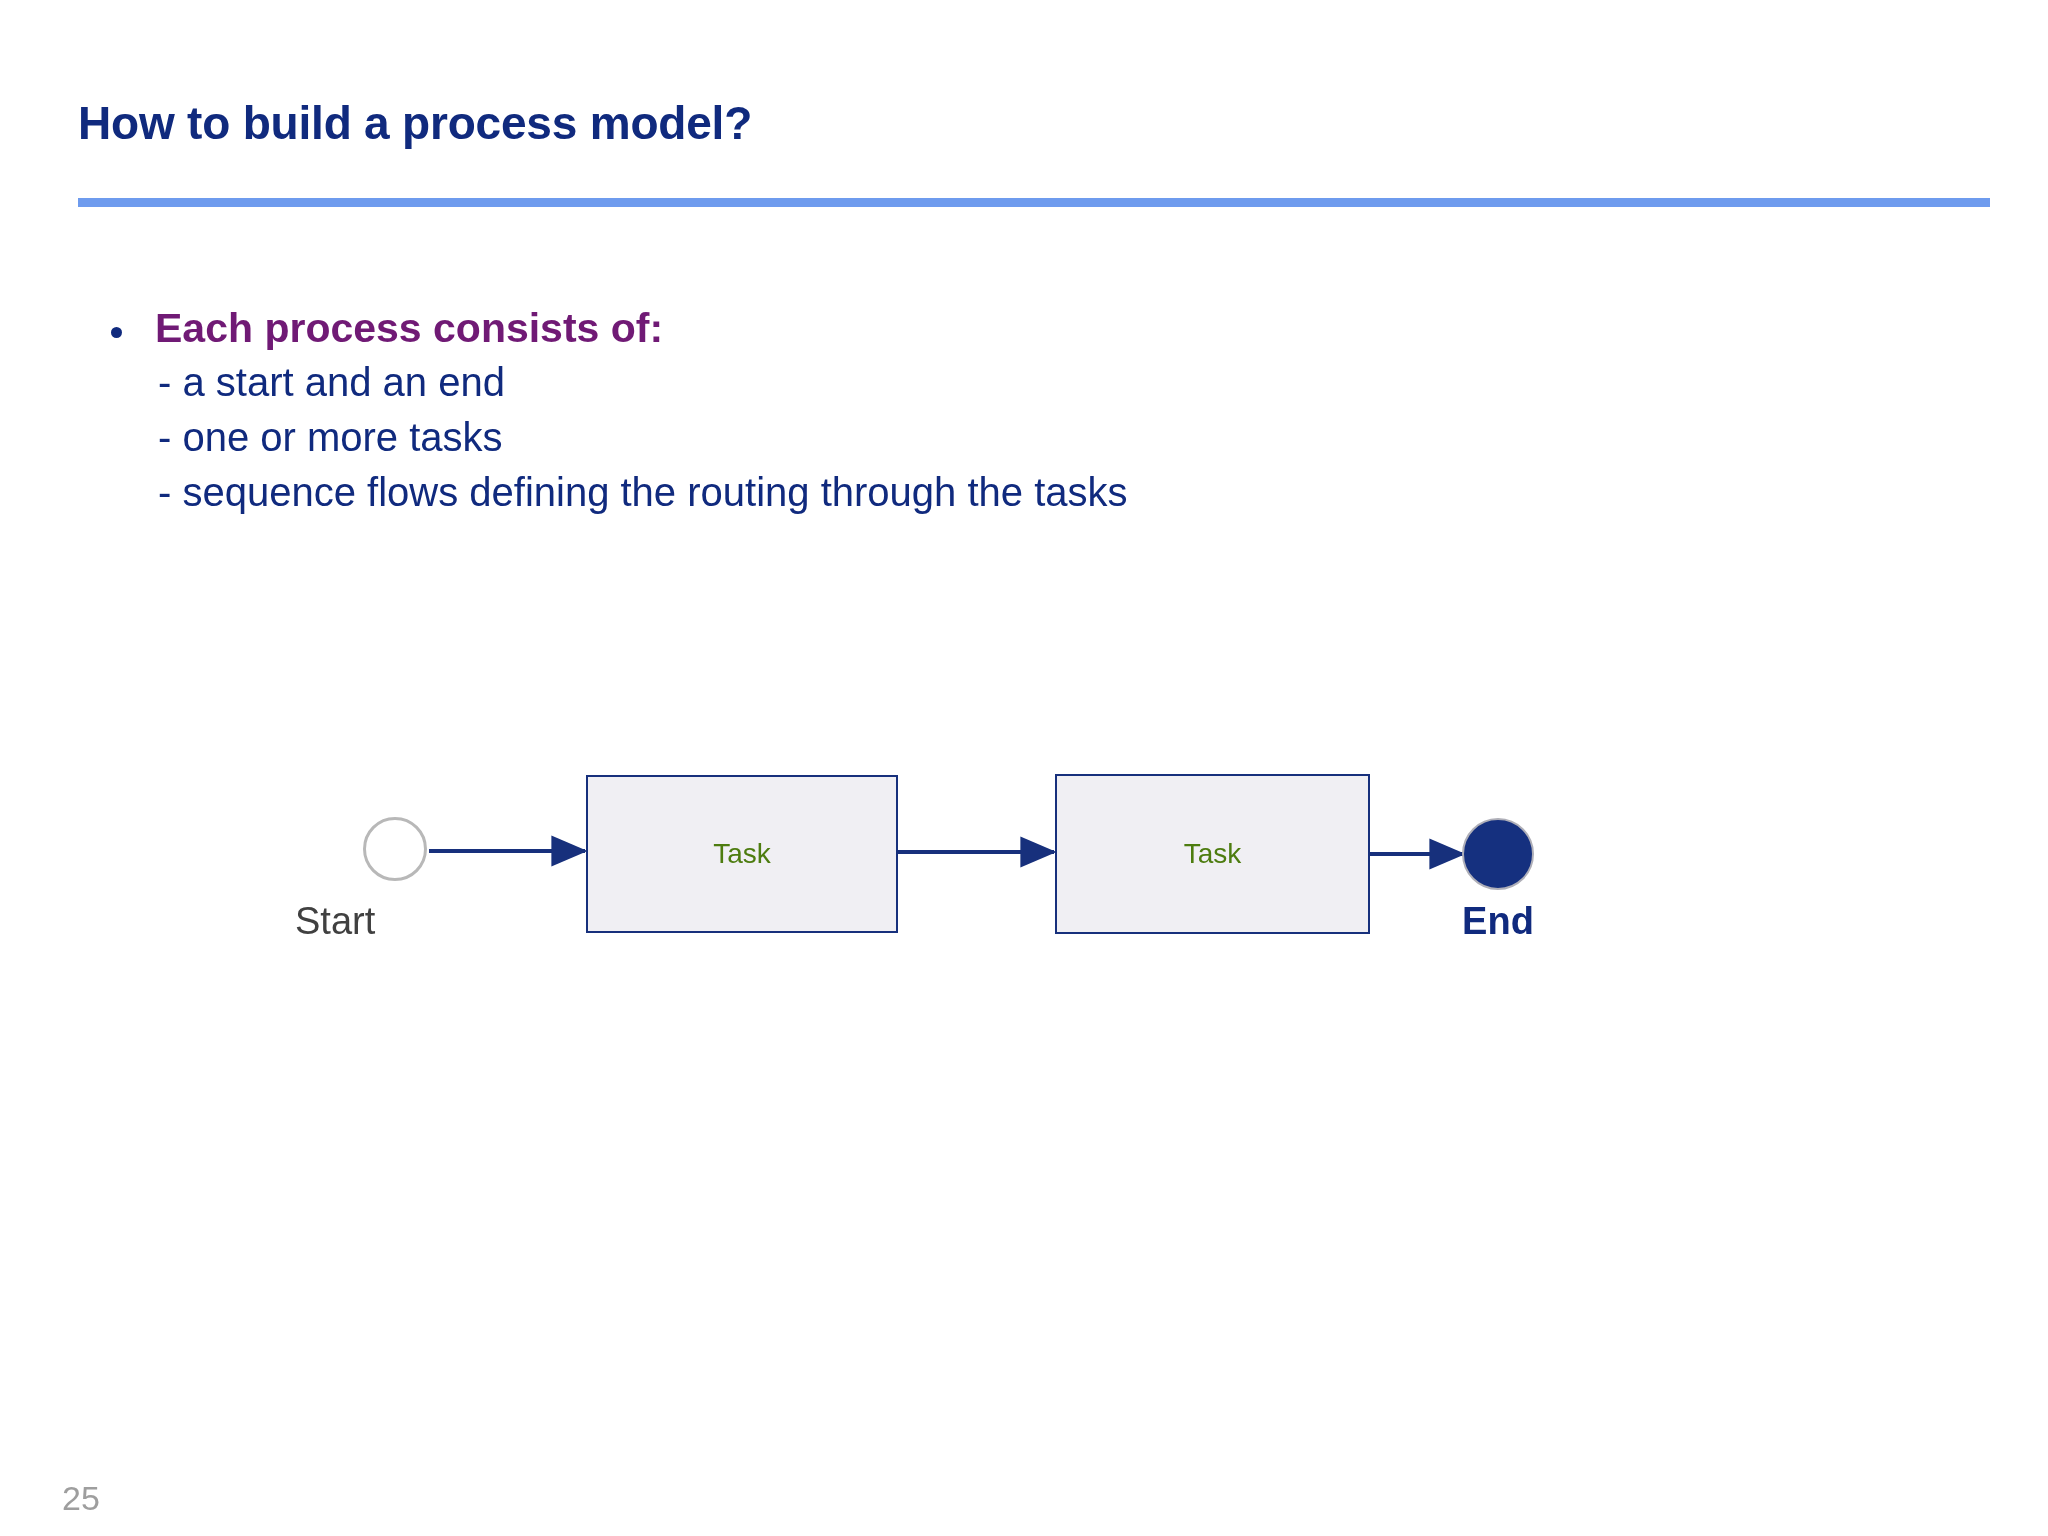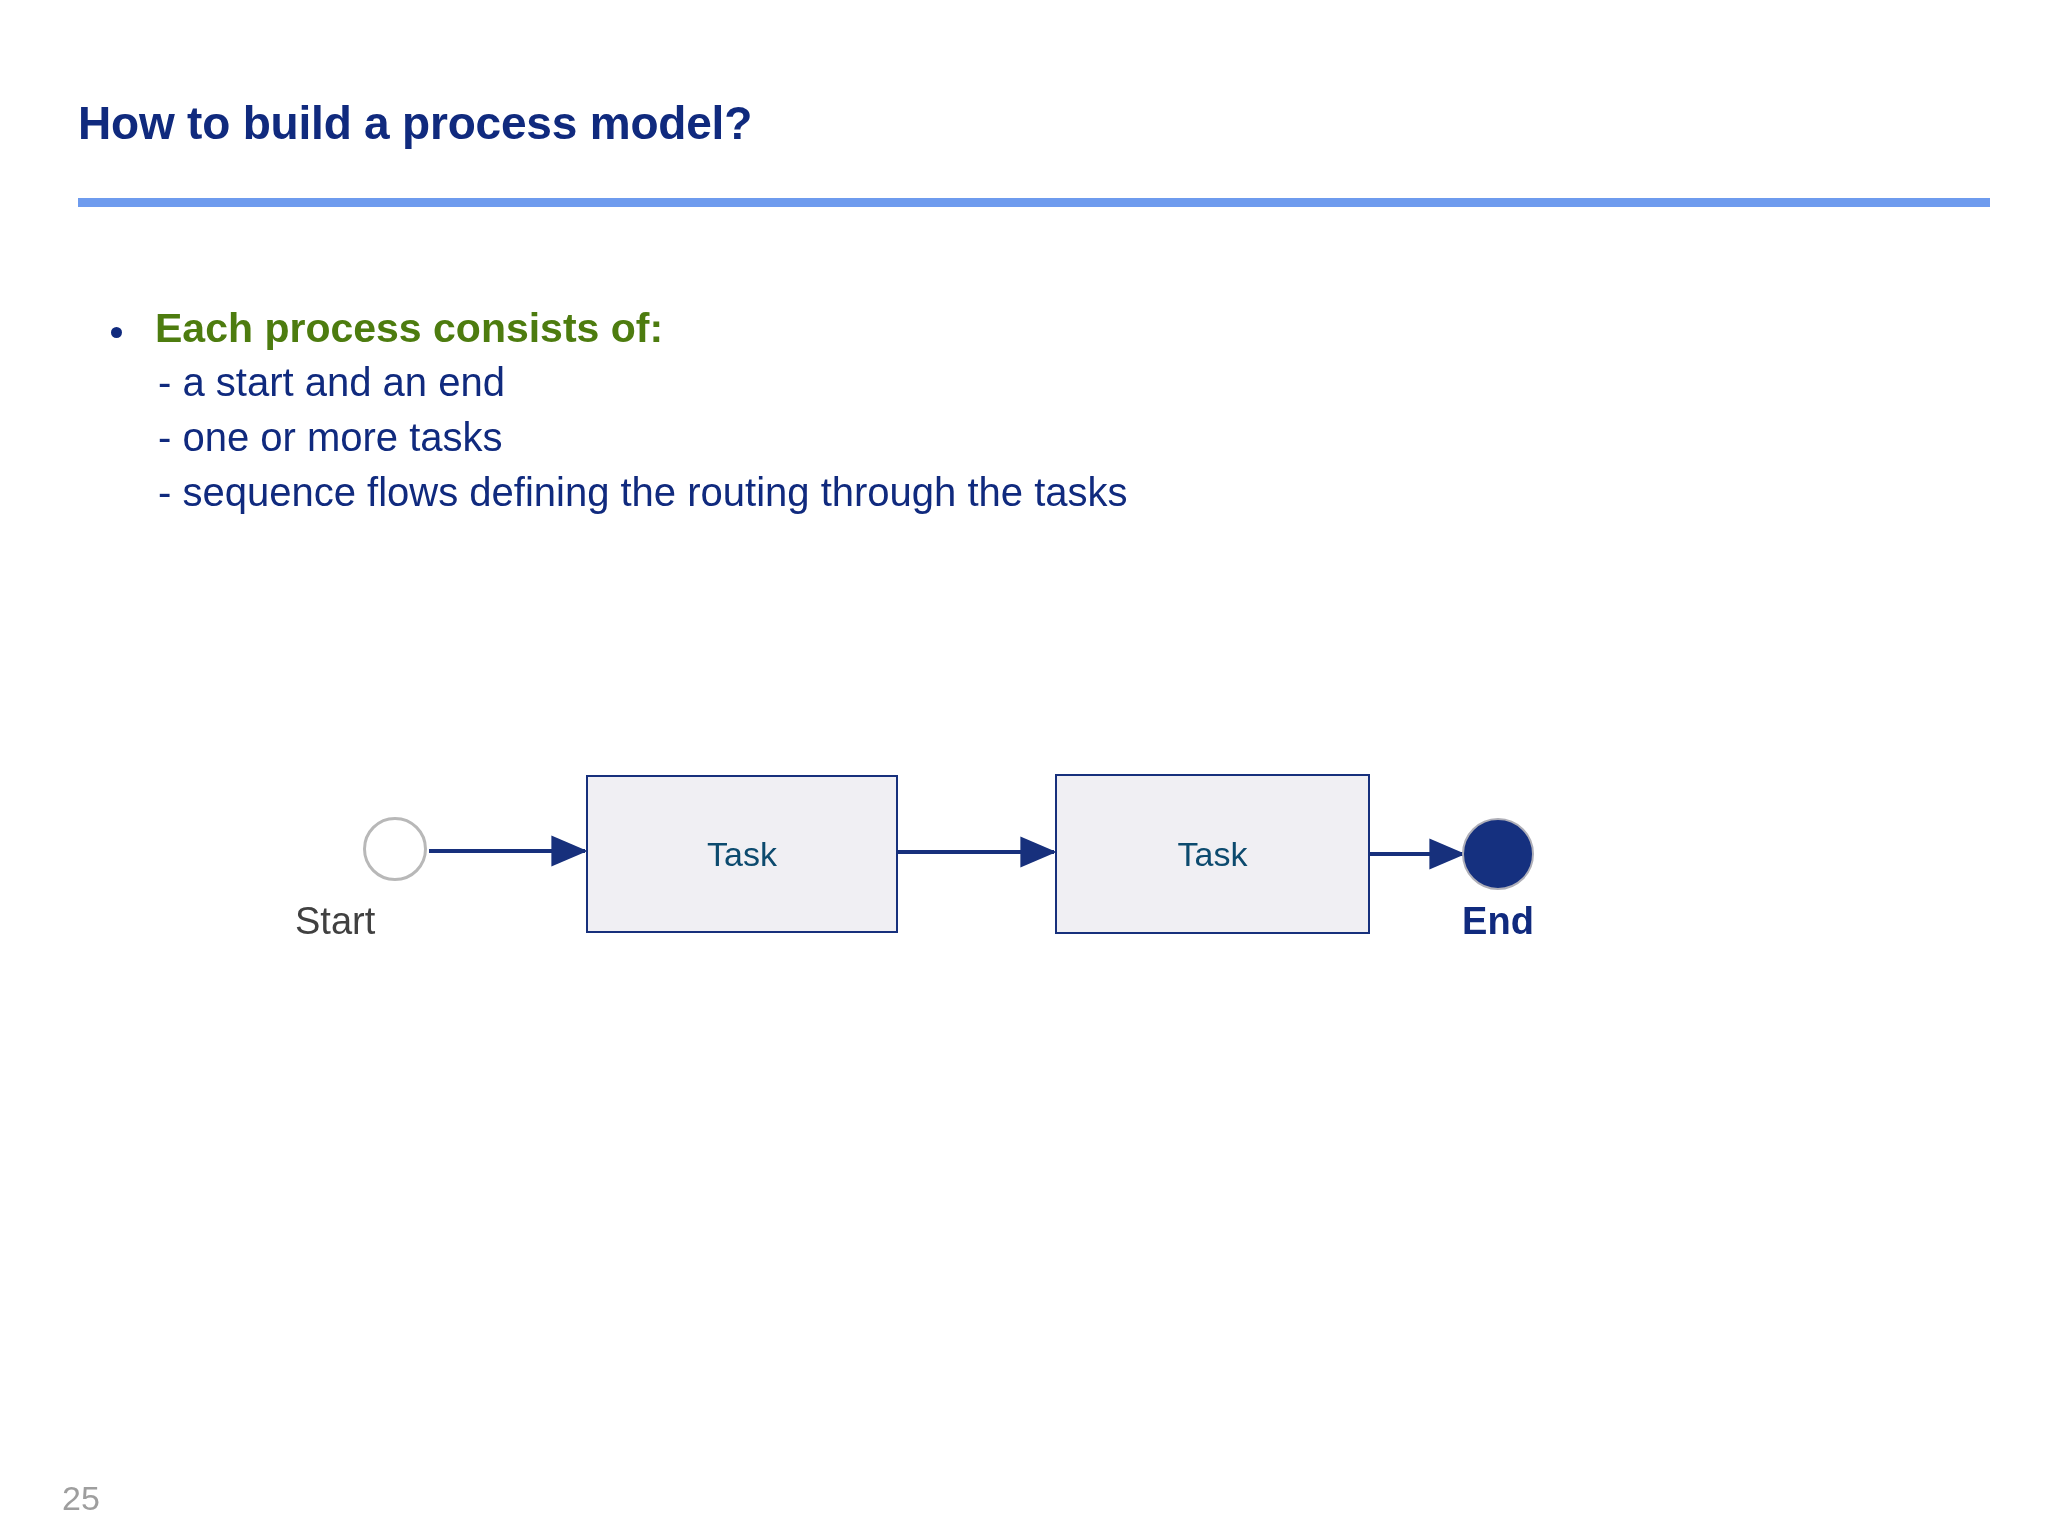--- a/index.html
+++ b/index.html
@@ -69,21 +69,21 @@
     border-radius: 50%;
     background: #102A7E;
   }
 
   .bullet-text {
     position: absolute;
     left: 50px;
     top: 0;
     font-size: 41px;
     font-weight: bold;
-    color: #4d7c0f;
+    color: #701a75;
     white-space: nowrap;
   }
 
   .subitem {
     position: absolute;
     left: 53px;
     font-size: 40px;
     font-weight: normal;
     color: #102A7E;
     white-space: nowrap;
@@ -150,22 +150,22 @@
   .task-box {
     position: absolute;
     background: #F0EFF3;
     border: 2px solid #17307C;
     box-sizing: border-box;
     display: flex;
     align-items: center;
     justify-content: center;
   }
   .task-box .task-label {
-    font-size: 34px;
-    color: #0c4a6e;
+    font-size: 28px;
+    color: #4d7c0f;
   }
 
   .task-1 {
     left: 586px;
     top: 775px;
     width: 312px;
     height: 158px;
   }
   .task-2 {
     left: 1055px;

